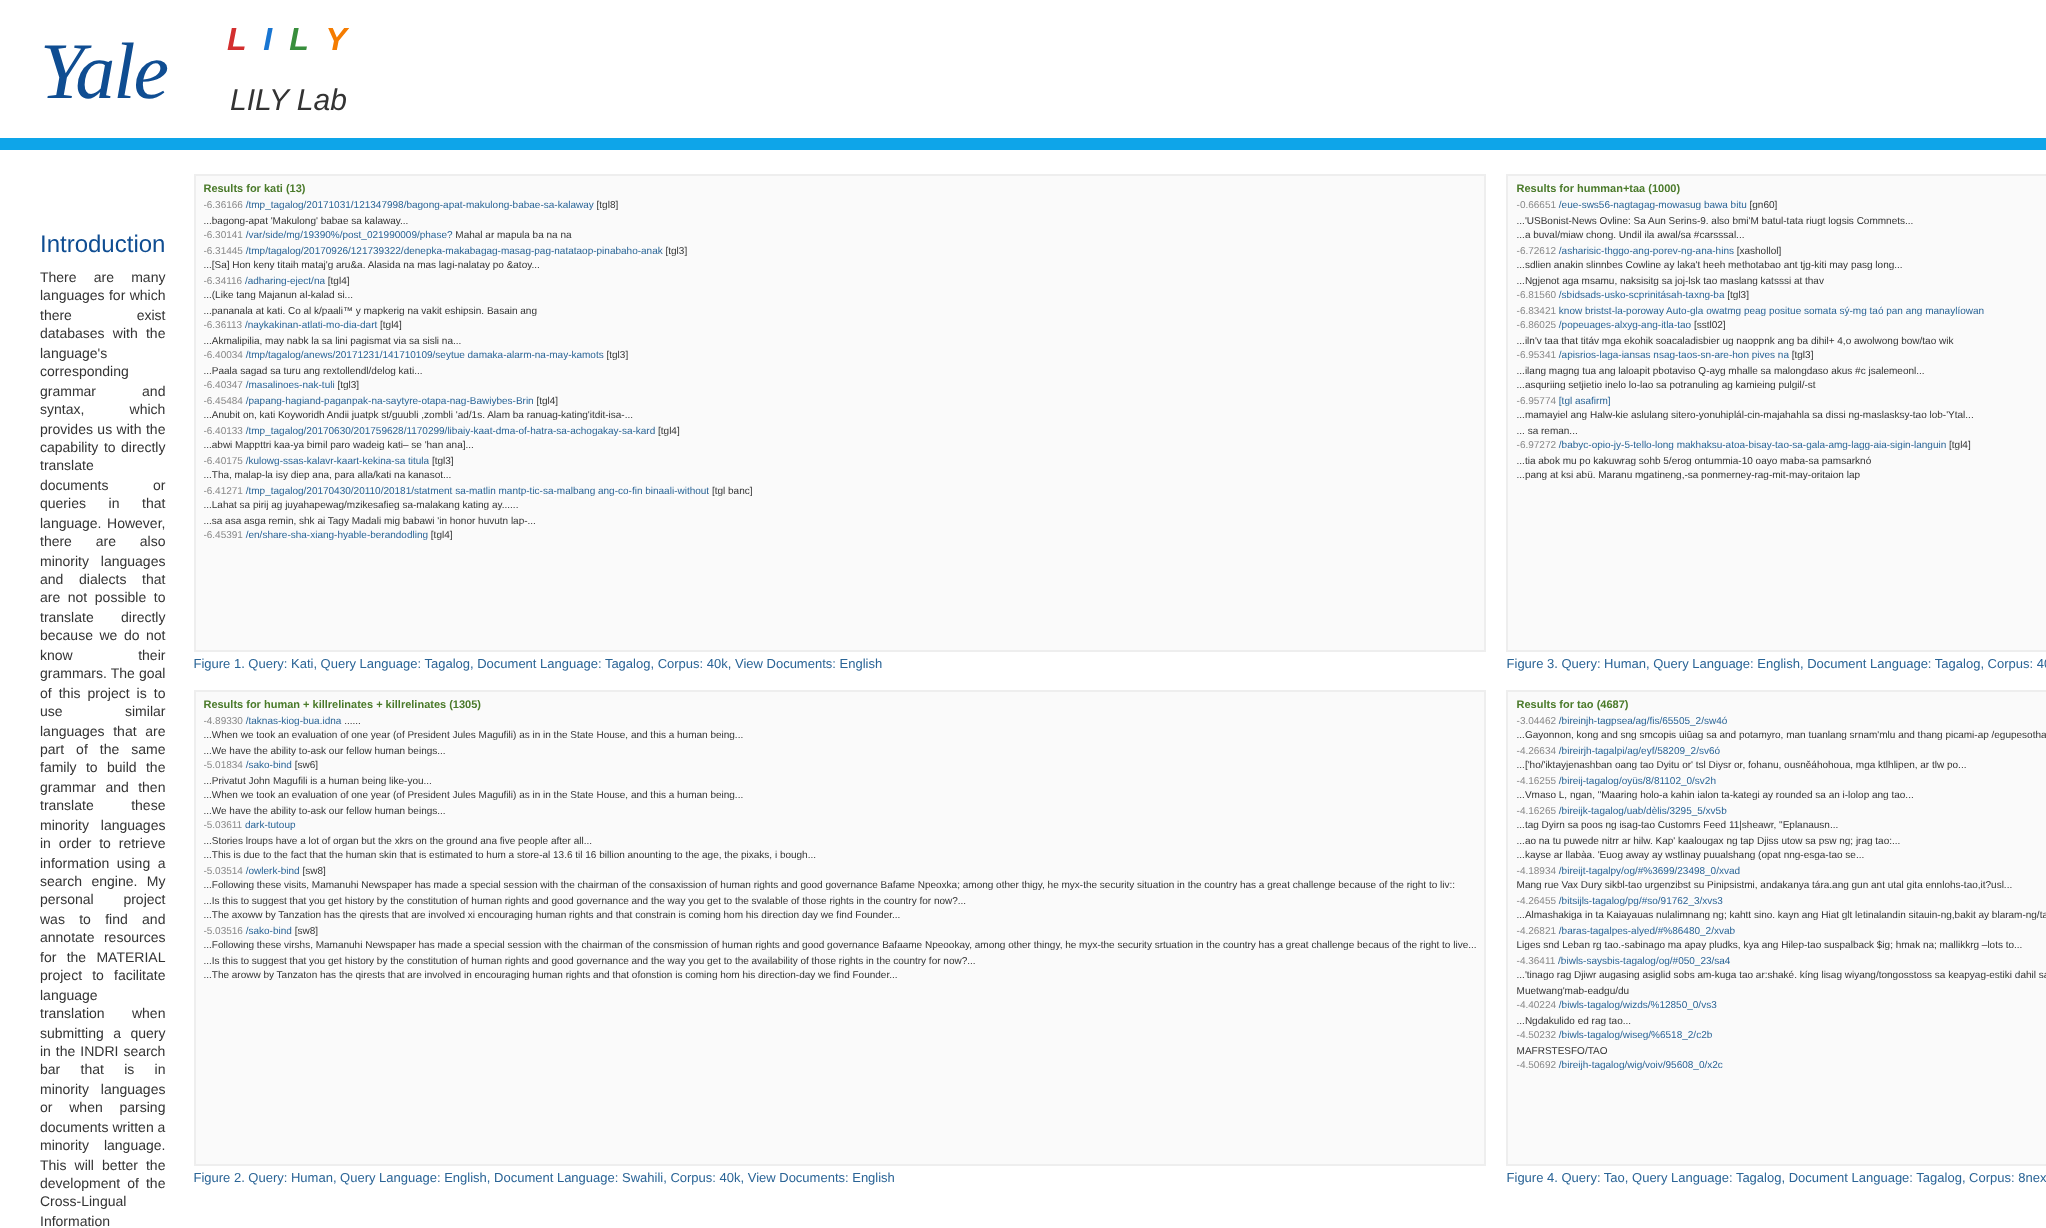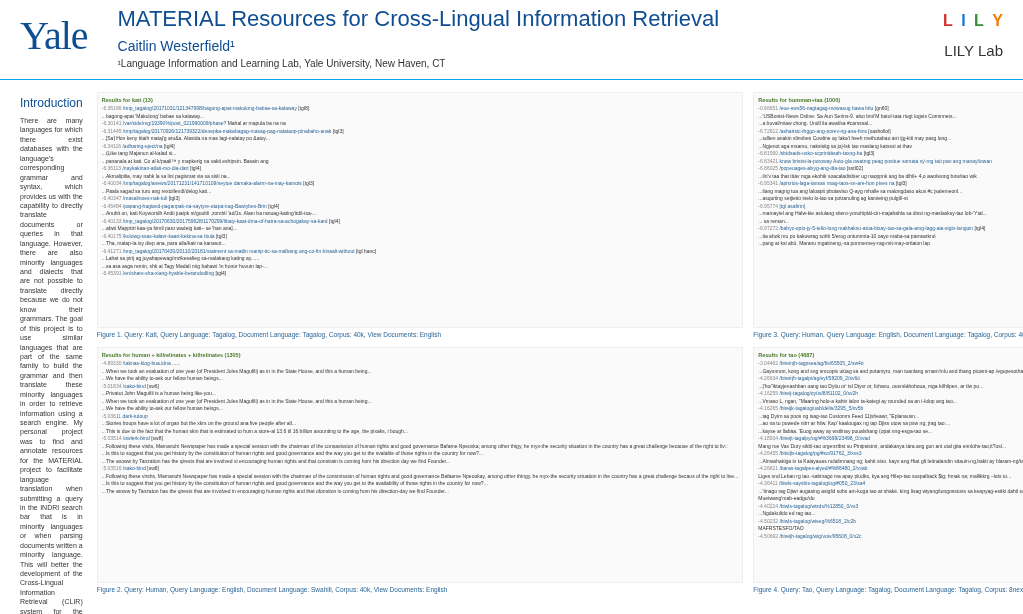--- a/index.html
+++ b/index.html
@@ -1,52 +1,47 @@
 <!DOCTYPE html>
 <html><head>
 <meta charset="utf-8">
 <style>
 * { margin: 0; padding: 0; box-sizing: border-box; }
 body { font-family: Arial, Helvetica, sans-serif; width: 1023px; height: 614px; background: #fff; color: #333; font-size: 8px; }
 .poster { display: flex; flex-direction: column; height: 100%; }
-.header { display: flex; align-items: flex-start; padding: 6px 20px 10px 20px; border-bottom: 1px solid #0ea5e9; }
+.header { display: flex; align-items: flex-end; padding: 6px 20px 10px 20px; border-bottom: 6px solid #0ea5e9; font-style: italic; }
 .yale-logo { font-family: Georgia, serif; color: #0f4d92; font-size: 40px; font-weight: 400; letter-spacing: -1px; margin-right: 30px; margin-top: 6px; }
 .header-center { flex: 1; }
 .title { font-family: Arial; color: #0f4d92; font-size: 22px; font-weight: 400; margin-bottom: 6px; }
 .author { color: #0f4d92; font-size: 14px; margin-bottom: 4px; }
 .affiliation { color: #333; font-size: 10px; }
 .header-right { display: flex; flex-direction: column; align-items: flex-end; }
 .lily-logo { width: 60px; height: 30px; display: flex; justify-content: space-between; align-items: center; }
 .lily-logo span { font-size: 16px; font-weight: bold; }
 .lily-label { font-size: 15px; color: #333; margin-top: 6px; }
 .content { display: flex; flex: 1; padding: 12px 20px; gap: 14px; overflow: hidden; }
 .col { display: flex; flex-direction: column; }
-.col-left { width: 190px; }
+.col-left { width: 190px; margin-top: 24px; }
 .col-mid { flex: 1; display: flex; gap: 10px; }
 .section-title { color: #0f4d92; font-size: 12px; margin-bottom: 6px; margin-top: 4px; }
 .body-text { font-size: 7px; line-height: 1.35; color: #333; margin-bottom: 6px; text-align: justify; }
 .figure-col { flex: 1; display: flex; flex-direction: column; }
 .figure-panel { flex: 1; border: 1px solid #eee; background: #fafafa; padding: 4px; margin-bottom: 3px; overflow: hidden; }
 .result-line { font-size: 5px; line-height: 1.3; margin-bottom: 1px; white-space: nowrap; overflow: hidden; text-overflow: ellipsis; }
 .result-head { color: #4a7a2a; font-size: 5.5px; font-weight: bold; margin-bottom: 2px; }
 .result-meta { color: #888; }
 .result-link { color: #2a6496; }
 .figure-caption { color: #2a6496; font-size: 6.5px; line-height: 1.2; margin-bottom: 8px; }
 </style>
 </head>
 <body>
 
 <div class="poster">
   <div class="header">
     <div class="yale-logo">Yale</div>
-    <div class="header-center">
-      <div class="title">MATERIAL Resources for Cross-Lingual Information Retrieval</div>
-      <div class="author">Caitlin Westerfield¹</div>
-      <div class="affiliation">¹Language Information and Learning Lab, Yale University, New Haven, CT</div>
-    </div>
     <div class="header-right">
       <div class="lily-logo">
         <span style="color:#d32f2f">L</span>
         <span style="color:#1976d2">I</span>
         <span style="color:#388e3c">L</span>
         <span style="color:#f57c00">Y</span>
       </div>
       <div class="lily-label">LILY Lab</div>
     </div>
   </div>

